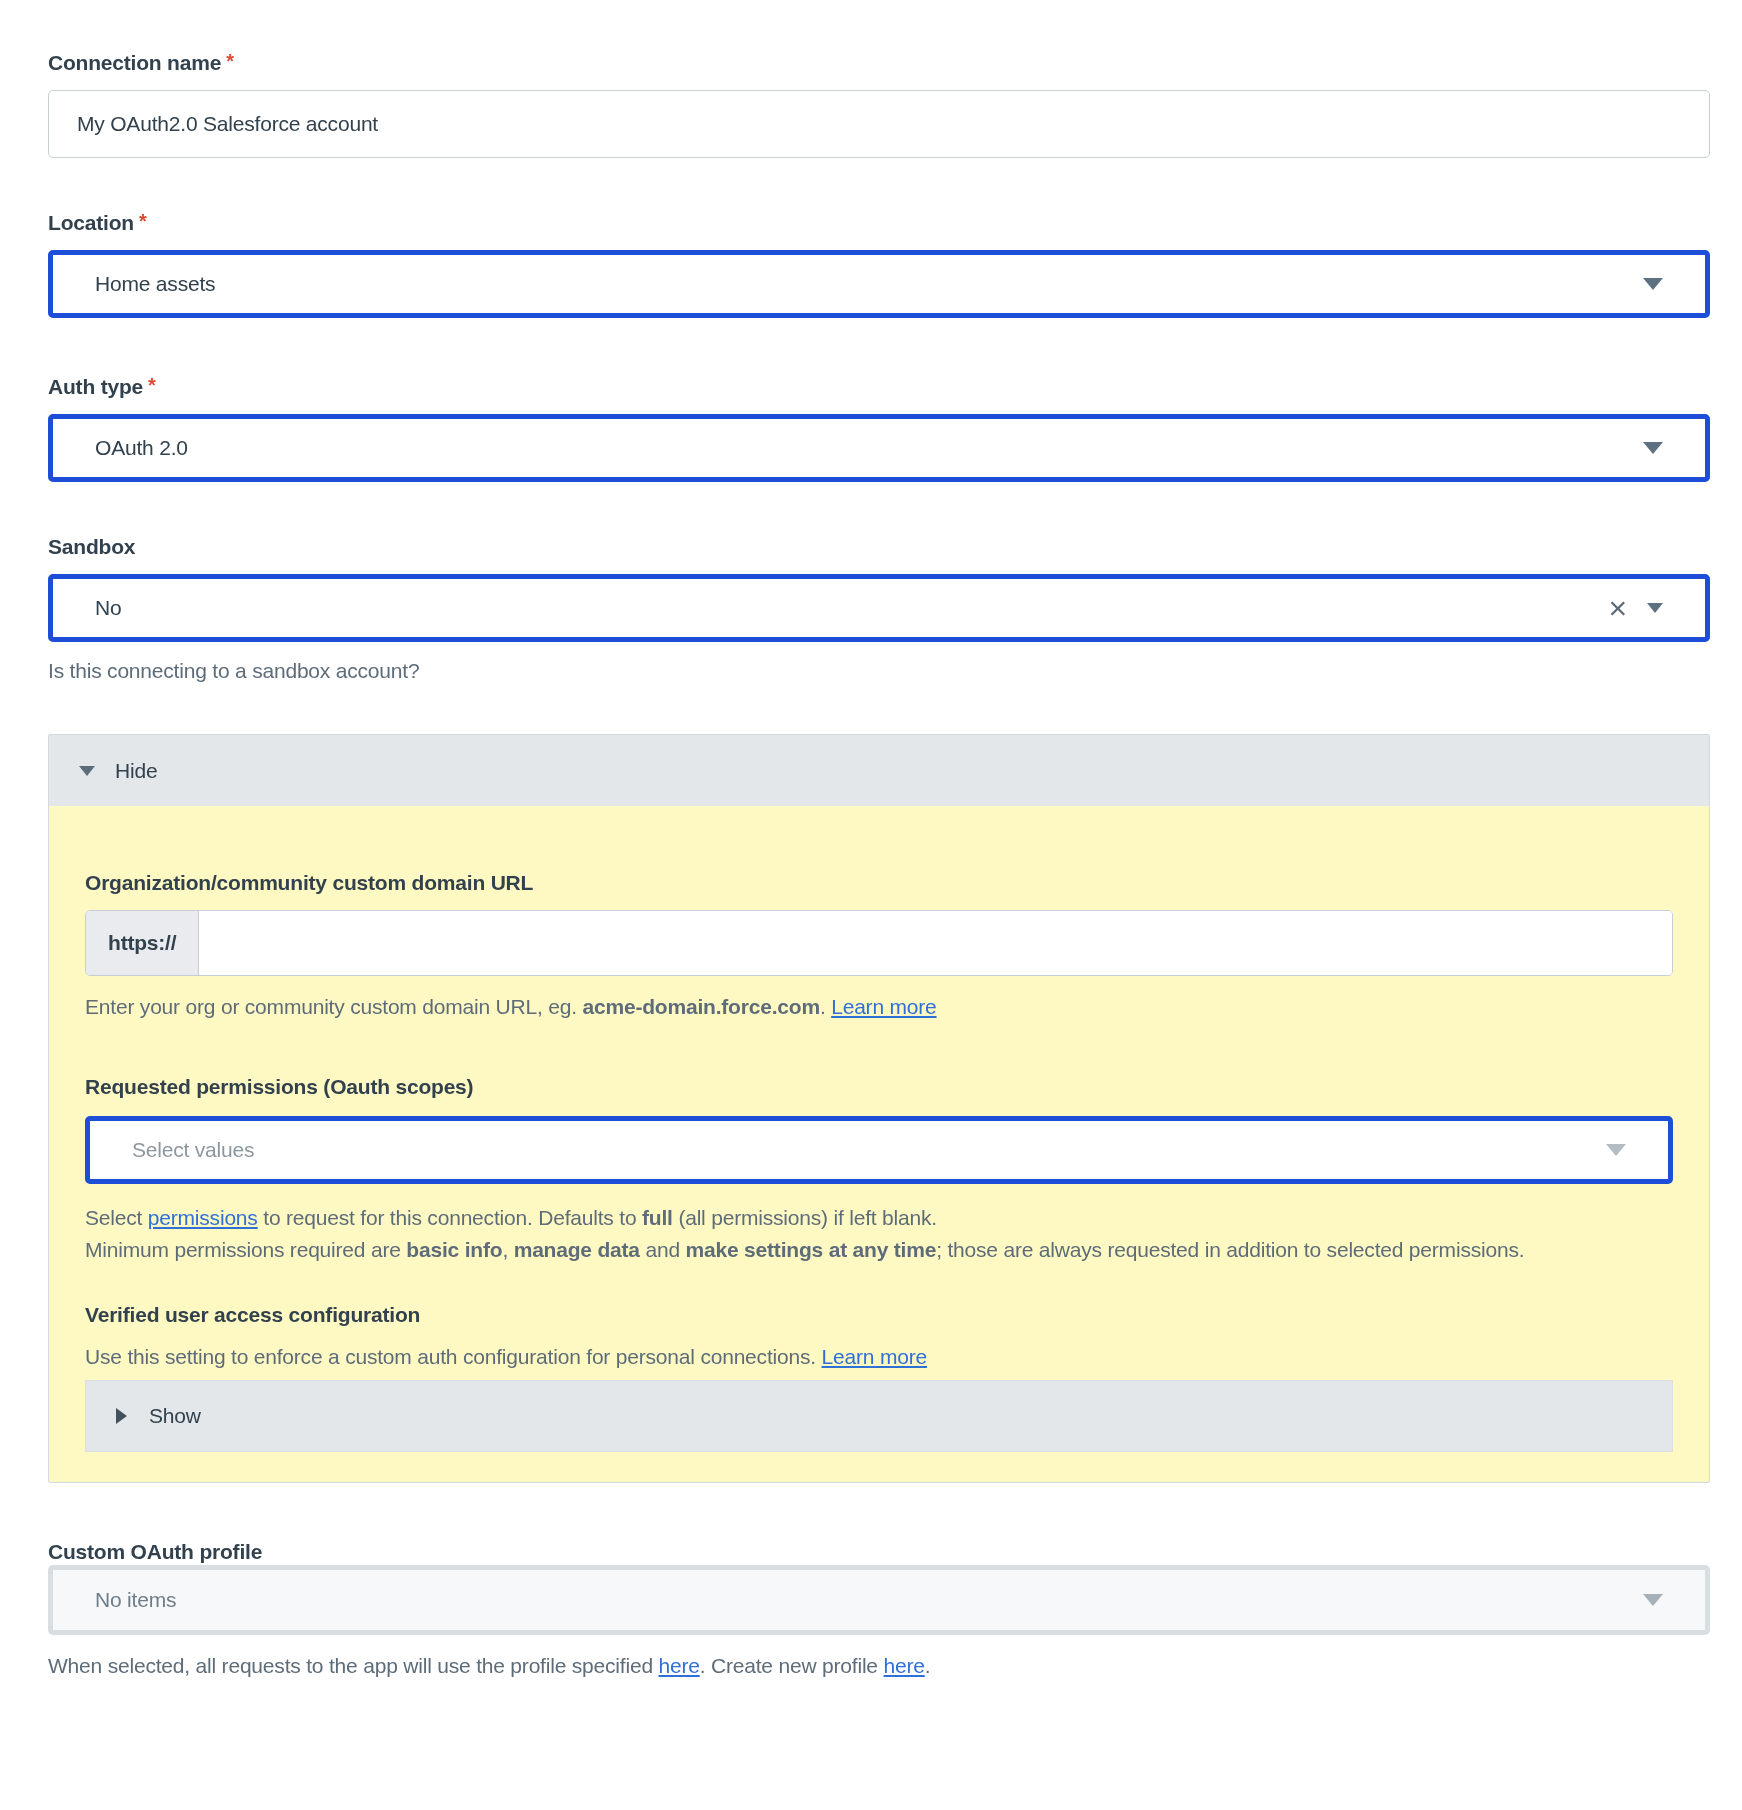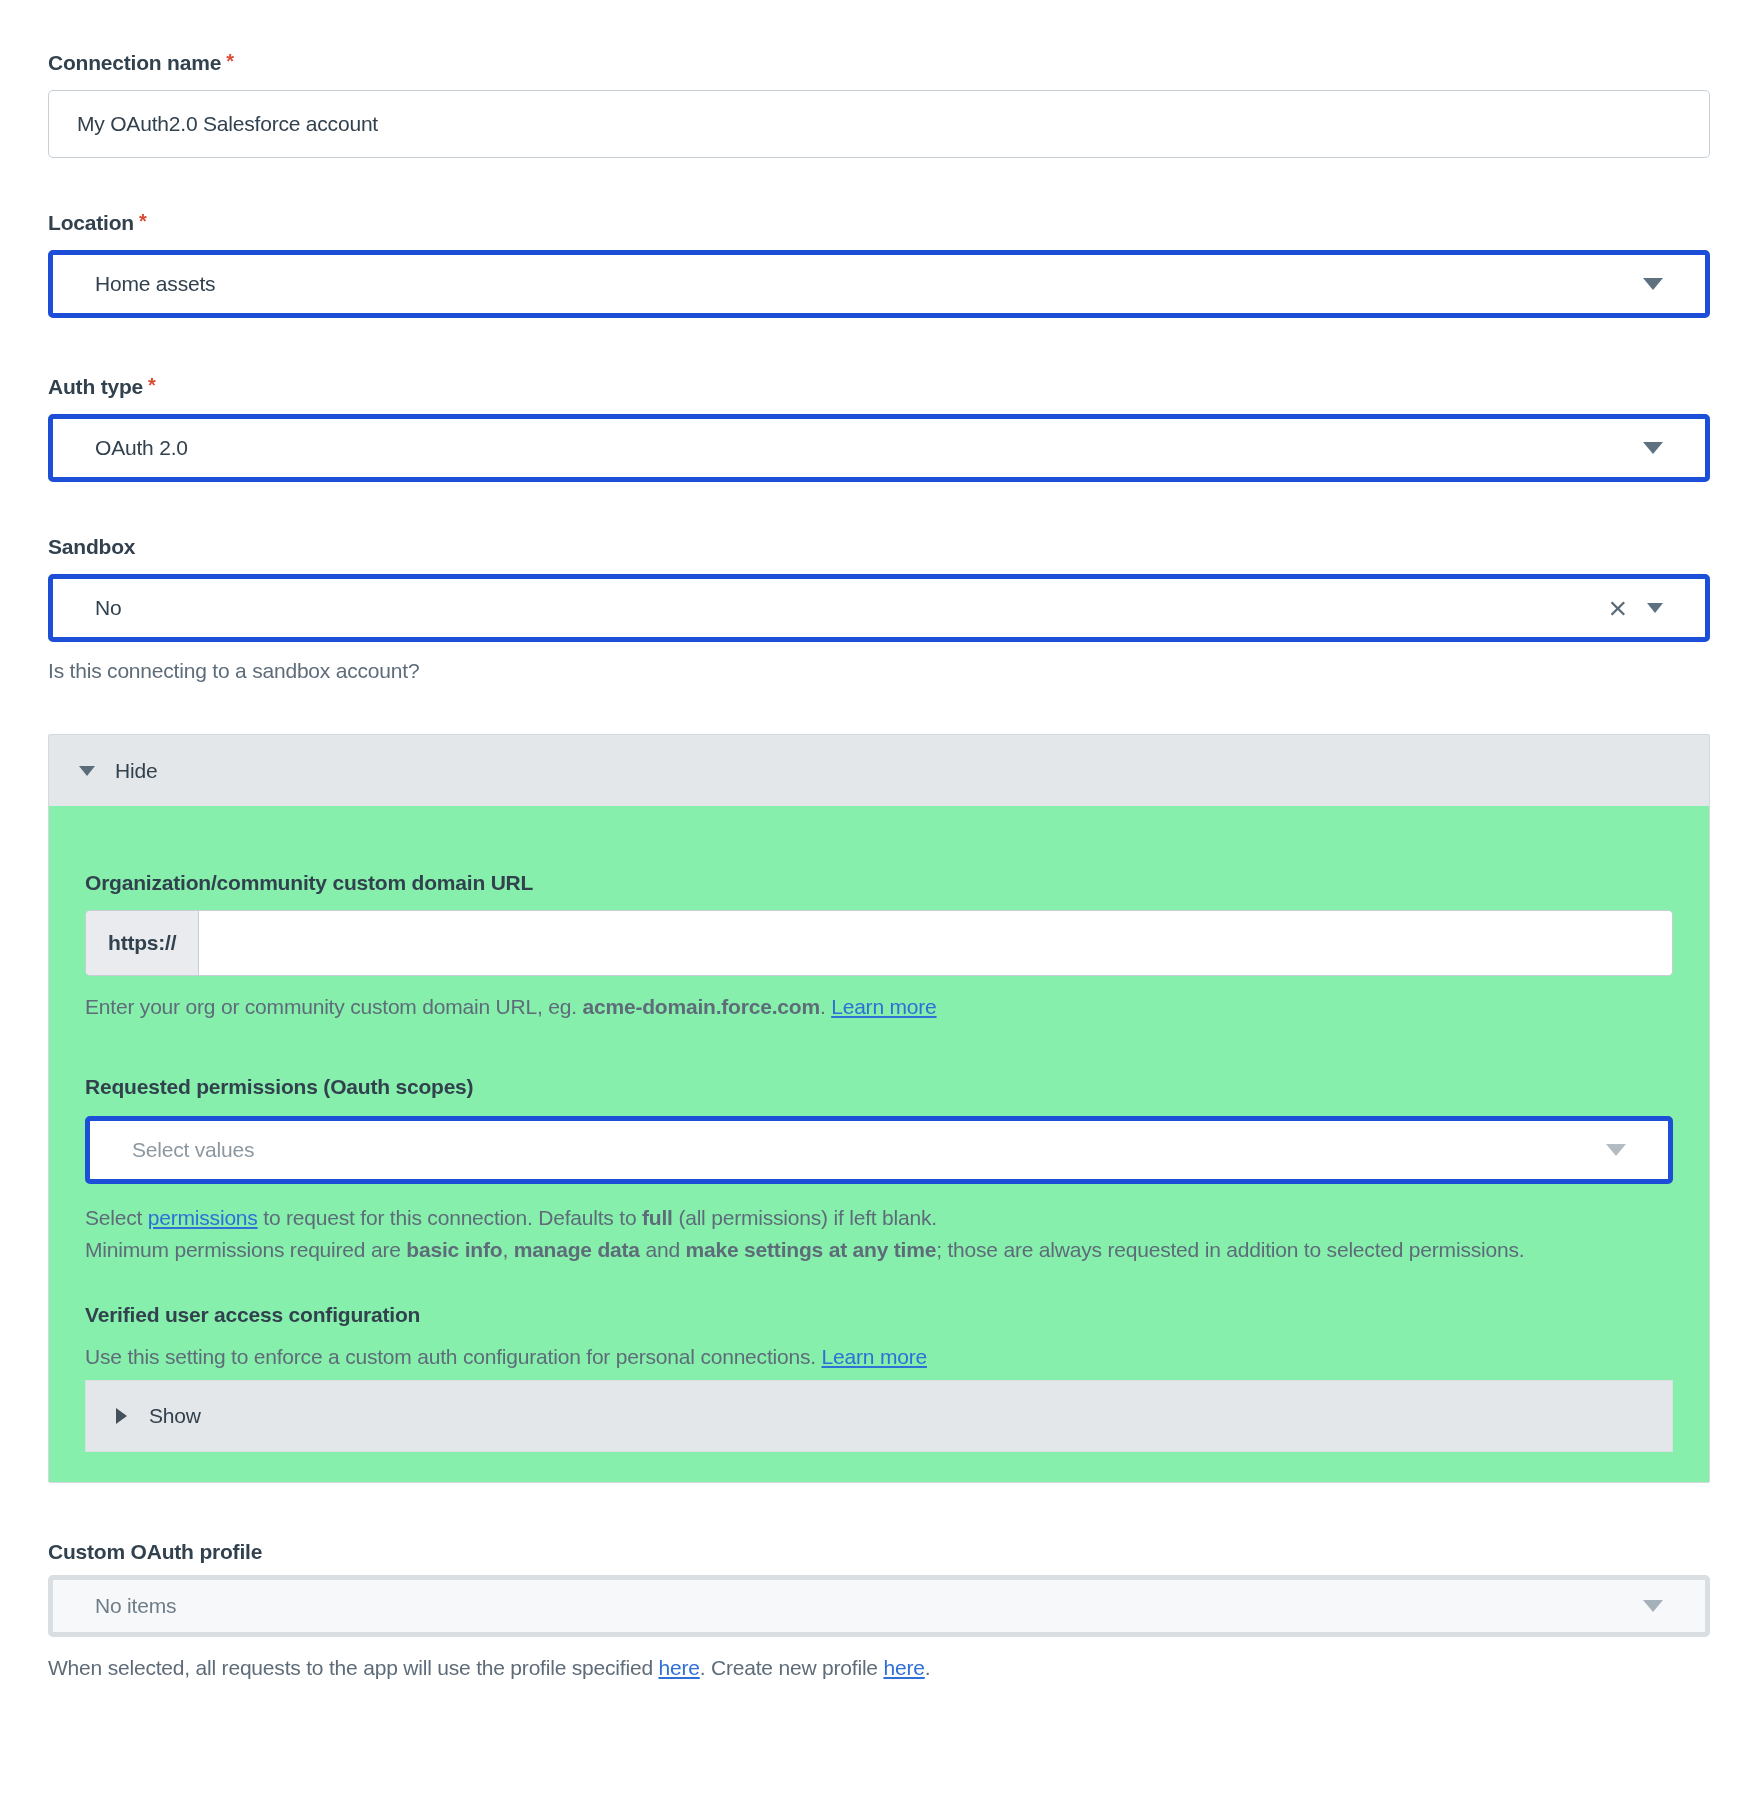--- a/index.html
+++ b/index.html
@@ -91,21 +91,21 @@
   a.rich-link { color: #2e6fd8; text-decoration: underline; cursor: pointer; }
   .mt52 { margin-top: 52px; }
   .mt56 { margin-top: 56px; }
   .mt50 { margin-top: 50px; }
 
   
   .adv-label { margin-bottom: 6px; }
   .panel {
     border: 1px solid #d4d9de;
     border-radius: 2px;
-    background: #86efac;
+    background: #fef9c3;
   }
   .panel-header {
     background: #e4e7e9;
     height: 71px;
     display: flex;
     align-items: center;
     padding: 0 30px;
     cursor: pointer;
   }
   .panel-header .chev-down {
@@ -166,21 +166,21 @@
   .tri-right {
     width: 0; height: 0;
     border-top: 8px solid transparent;
     border-bottom: 8px solid transparent;
     border-left: 11px solid #41525e;
     margin-right: 22px;
     flex: 0 0 auto;
   }
   .toggle-bar .toggle-text { color: #32414e; }
   .custom-profile { margin-top: 56px; }
-  .custom-profile .select { margin-top: 10px; height: 62px; }
+  .custom-profile .select { margin-top: 0; height: 70px; }
 </style>
 </head>
 <body>
 
 <div class="page">
 
   <div class="group">
     <div class="field-label">
       <span>Connection name</span><span class="req">*</span>
     </div>

